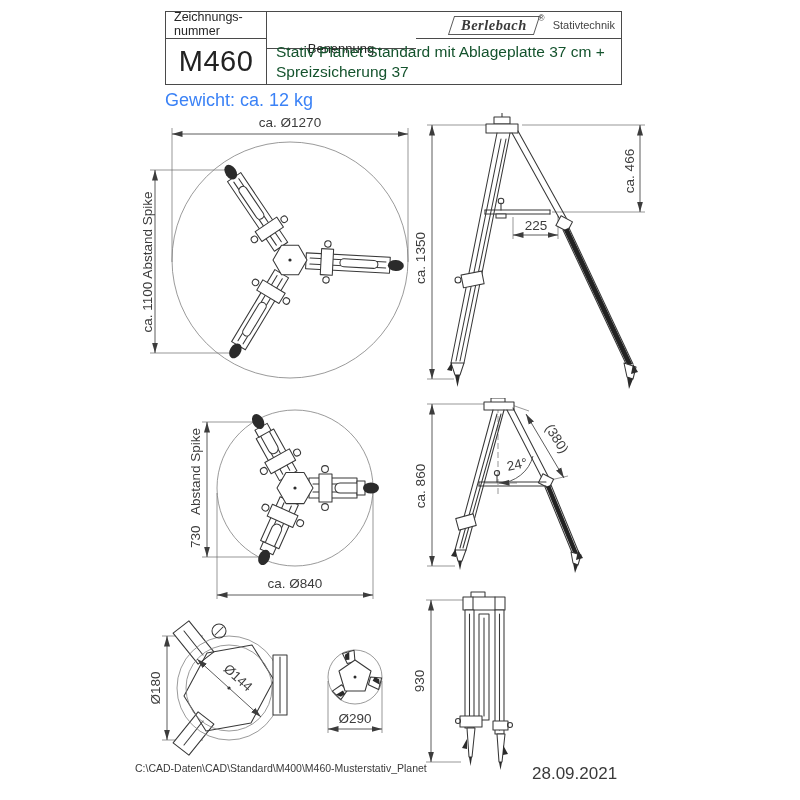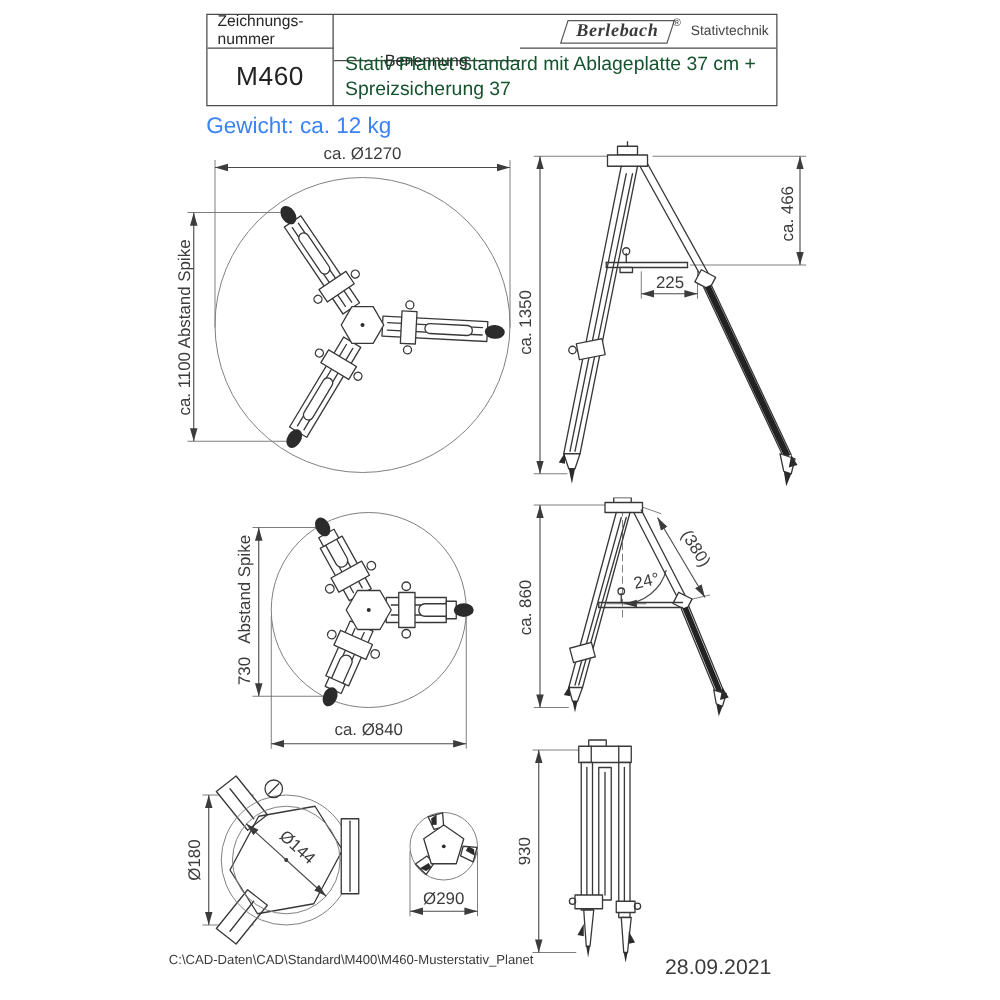--- a/index.html
+++ b/index.html
@@ -22,21 +22,21 @@
     justify-content:center; font-size:13px; color:#262626;margin-top:36px; }
   .tb-logo { border-bottom:1.2px solid #4a4a4a; justify-content:flex-end; padding-right:6px; gap:5px; }
   .logo-box { border:1.4px solid #5a5a5a; transform:skewX(-18deg); padding:0 9px; height:17px;
     display:flex; align-items:center; background:#fff; }
   .logo-text { display:inline-block; transform:skewX(18deg);
     font-family:"Liberation Serif","DejaVu Serif",serif; font-style:italic; font-weight:bold;
     font-size:14.5px; color:#3a3a3a; letter-spacing:0.5px; }
   .logo-reg { font-size:8.5px; position:relative; top:-7px; left:-3px; color:#3a3a3a; }
   .logo-tagline { font-size:11px; color:#444; }
   .tb-drawing-number { border-right:1.2px solid #4a4a4a; justify-content:center;
-    font-size:21px; color:#222; letter-spacing:0.5px; }
+    font-size:29px; color:#222; letter-spacing:0.5px; }
   .tb-title { grid-column:2 / 4; padding:2px 4px 2px 9px; font-size:15.5px; line-height:1.28;
     color:#14532d; align-items:center; }
   
   .weight-note { position:absolute; left:165px; top:90px; font-size:18px; color:#3b82f6; }
   .file-path { position:absolute; left:135px; top:762px; font-size:10.5px; color:#3a3a3a; }
   .date-note { position:absolute; left:532px; top:764px; font-size:17px; color:#3a3a3a; }
   
   .view { position:absolute; }
   svg text { font-family:"Liberation Sans","DejaVu Sans",sans-serif; font-size:13.5px;
     fill:#3c3c3c; white-space:pre; }

